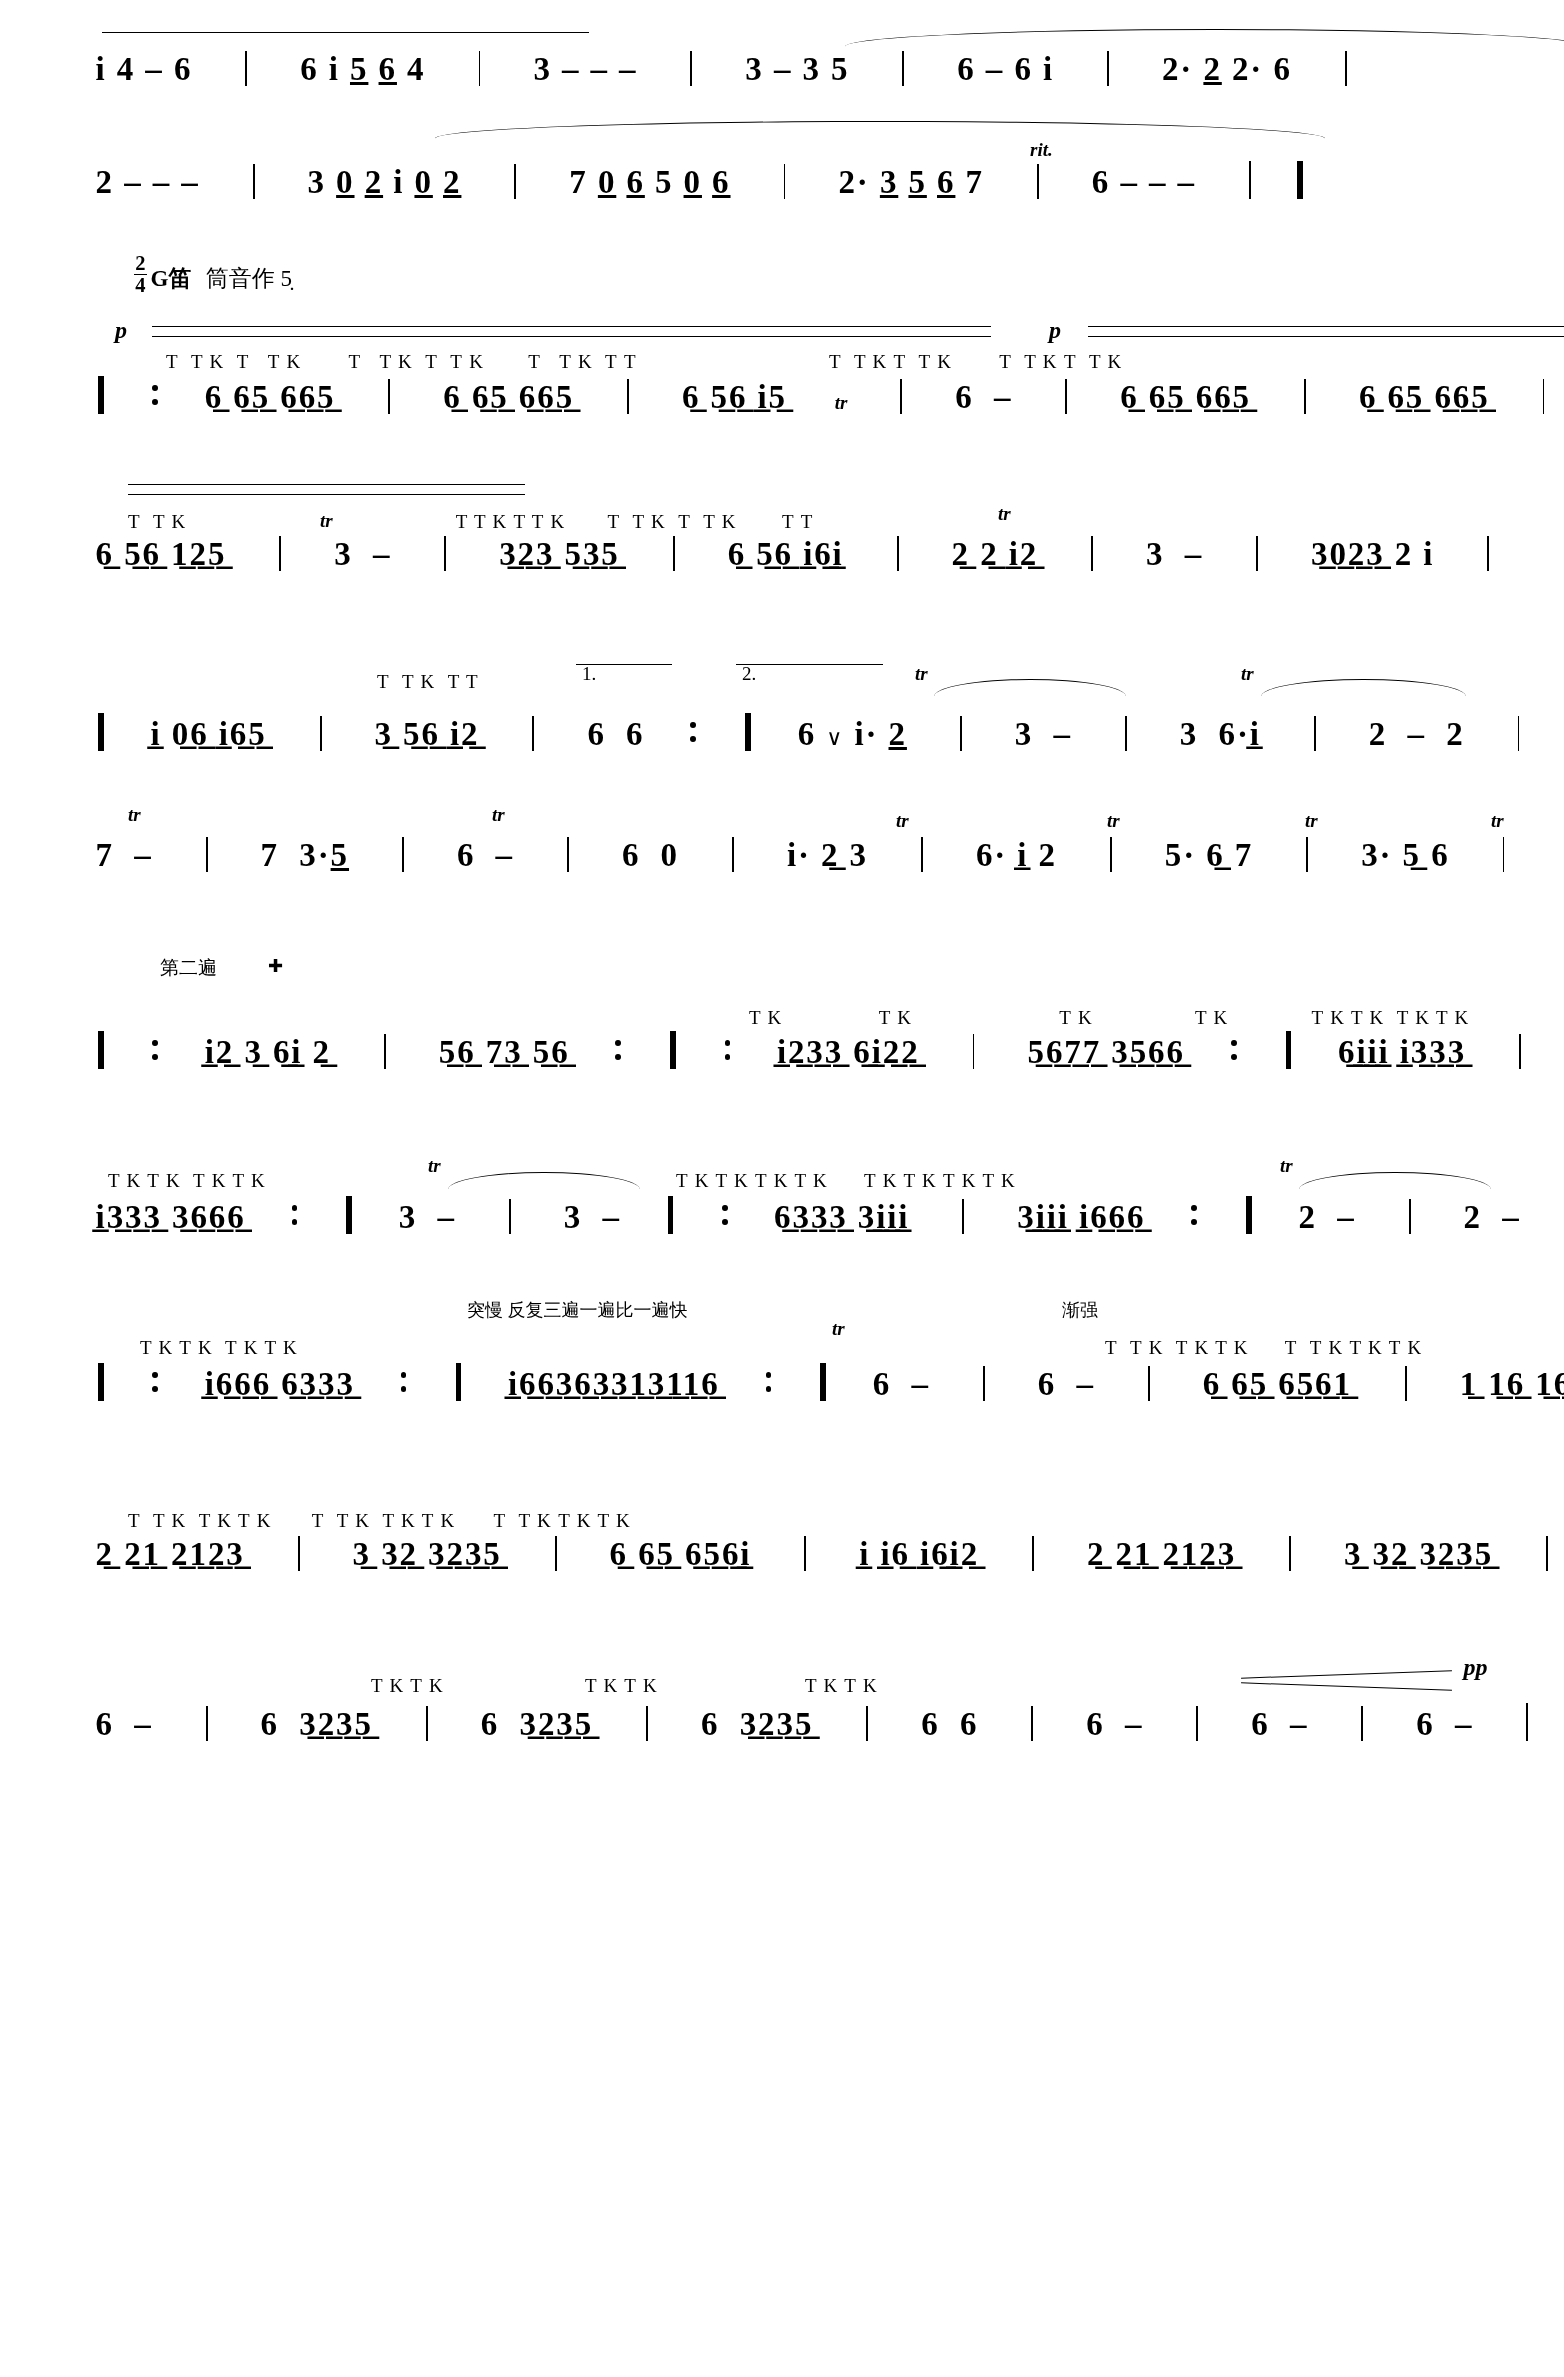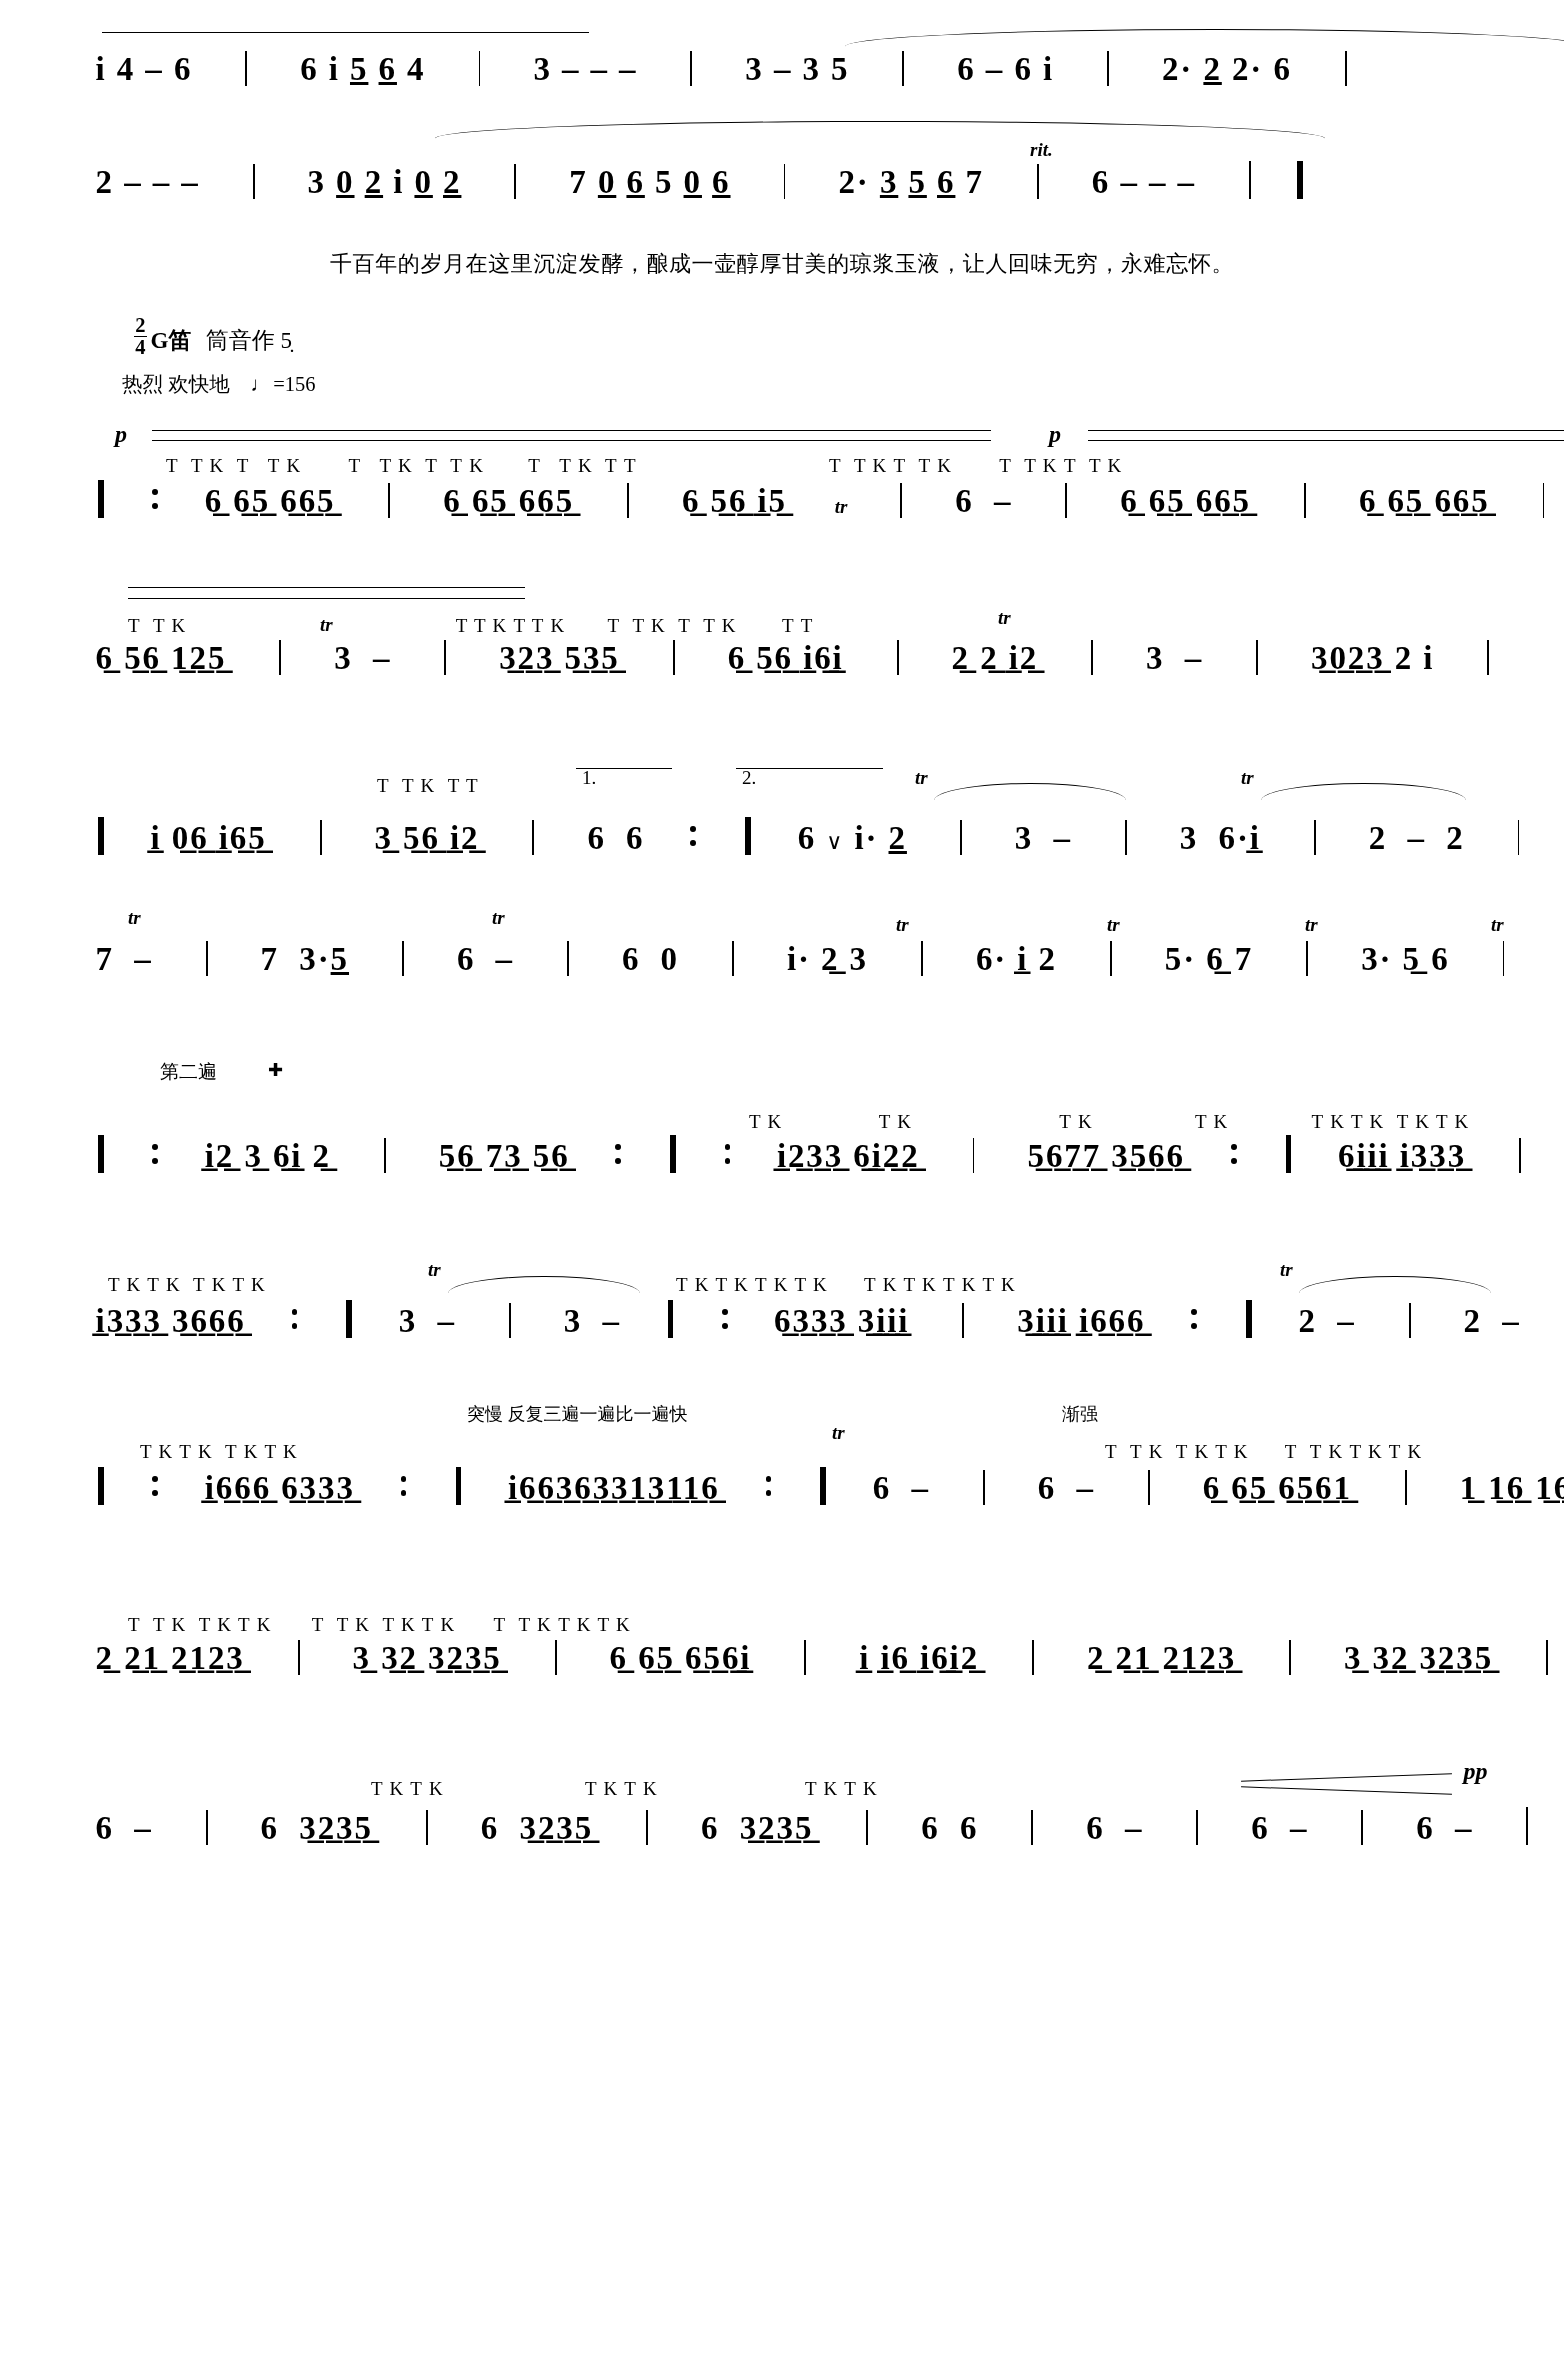--- a/index.html
+++ b/index.html
@@ -190,36 +190,30 @@
       <span class="bar"></span>
       <span class="jp">2·&nbsp;<u>3</u>&nbsp;<u>5</u>&nbsp;<u>6</u>&nbsp;7</span>
       <span class="bar"></span>
       <span class="jp">6&nbsp;–&nbsp;–&nbsp;–</span>
       <span class="dbl-end"></span>
       <span class="thick-bar"></span>
     </div>
   </div>
 
 
-  <div class="desc-cn" style="margin-top:32px;">千百年的岁月在这里沉淀发酵，酿成一壶醇厚甘美的琼浆玉液，让人回味无穷，永难忘怀。</div>
 
   <div style="position:relative; margin:36px 0 0 134px; height:51px;">
     <span class="frac">
       <span class="num">2</span>
       <span class="den">4</span>
     </span>
     <span class="meta" style="margin-left:1px;">G笛</span>
     <span class="meta" style="margin-left:12px; font-weight:normal;">筒音作 5̣</span>
   </div>
 
-  <div style="position:relative; margin:3.8px 0 0 122px; height:38px;">
-    <span class="tempo">热烈 欢快地</span>
-    <span class="tempo" style="margin-left:18px;">♩</span>
-    <span class="tempo">=156</span>
-  </div>
 
   <div class="sys" style="margin-top:12.8px; height:122px;">
     <span class="dyn" style="position:absolute; left:45px; top:0px;">p</span>
     <div class="hline" style="left:82px; top:9px; width:839px;"></div>
     <div class="hline" style="left:82px; top:19px; width:839px;"></div>
     <span class="dyn" style="position:absolute; left:979px; top:0px;">p</span>
     <div class="hline" style="left:1018px; top:9px; width:506px;"></div>
     <div class="hline" style="left:1018px; top:19px; width:506px;"></div>
 
     <div class="tkline" style="position:absolute; top:33px; left:96px;">

